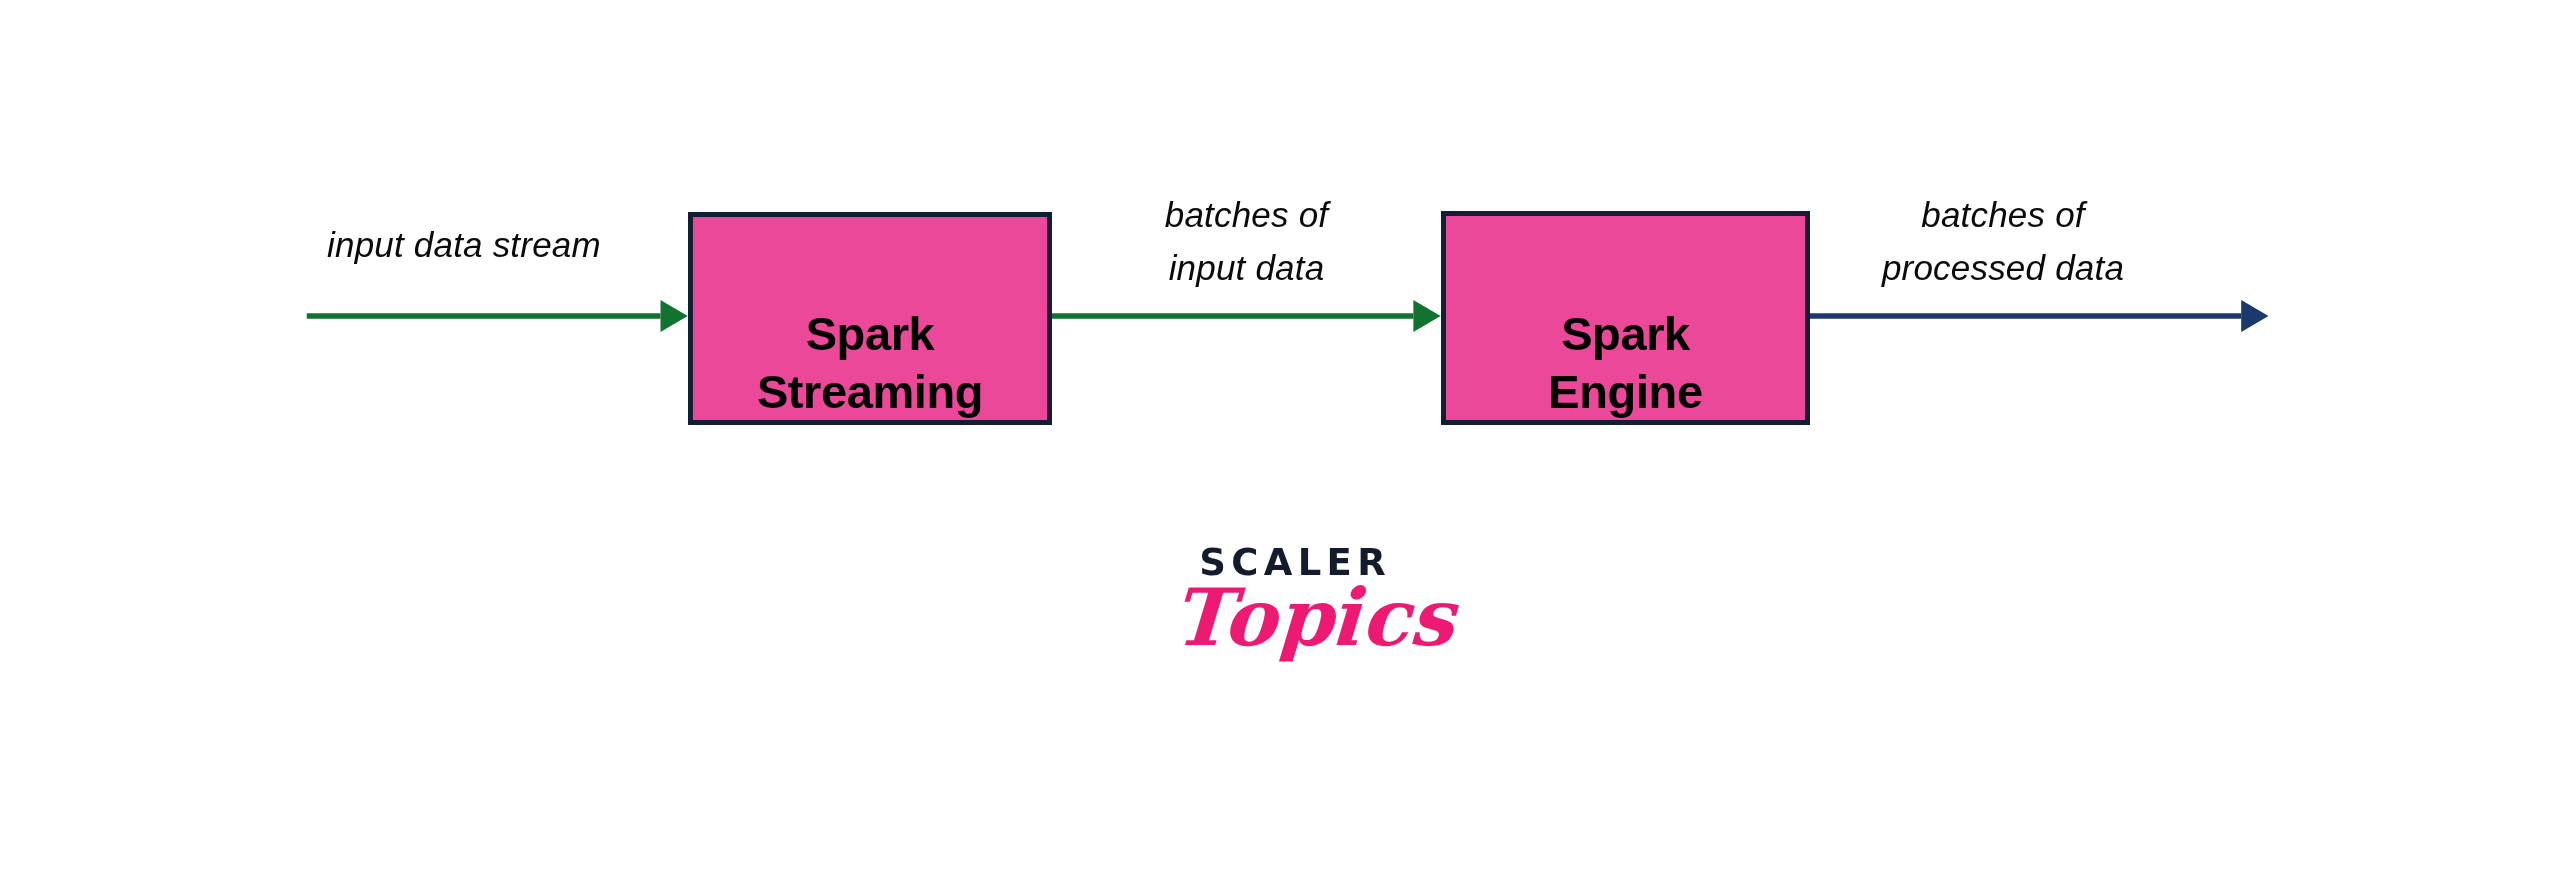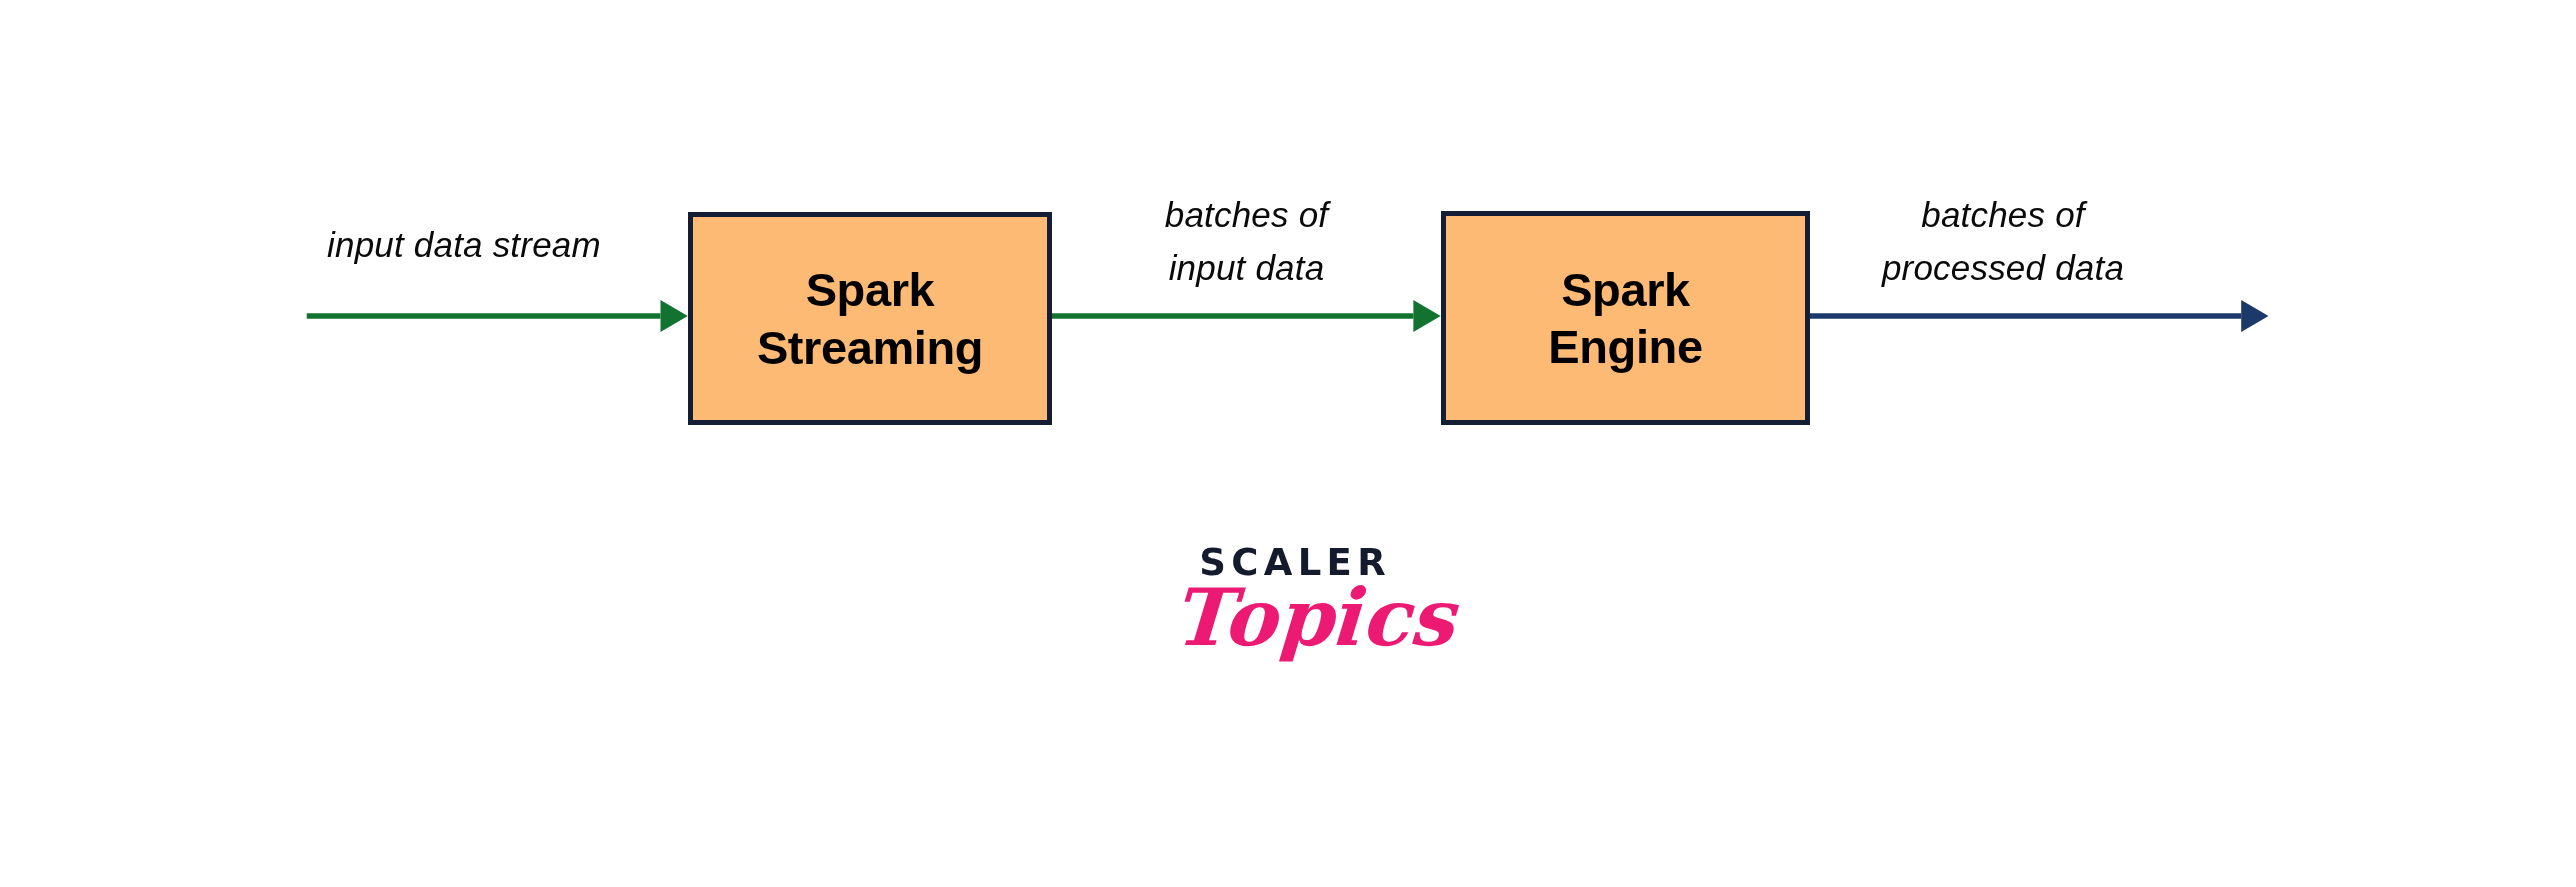--- a/index.html
+++ b/index.html
@@ -24,24 +24,24 @@
     left: 0;
     top: 0;
     width: 2576px;
     height: 888px;
   }
 
   
   .proc-box {
     position: absolute;
     box-sizing: border-box;
-    background: #fdba74;
+    background: #ec4899;
     border: 5.3px solid #131d33;
     display: flex;
-    align-items: center;
+    align-items: flex-end;
     justify-content: center;
   }
   .proc-box-label {
     font-family: "Liberation Sans", sans-serif;
     font-weight: bold;
     font-size: 47px;
     line-height: 1.22;
     color: #000000;
     text-align: center;
     white-space: pre-line;

